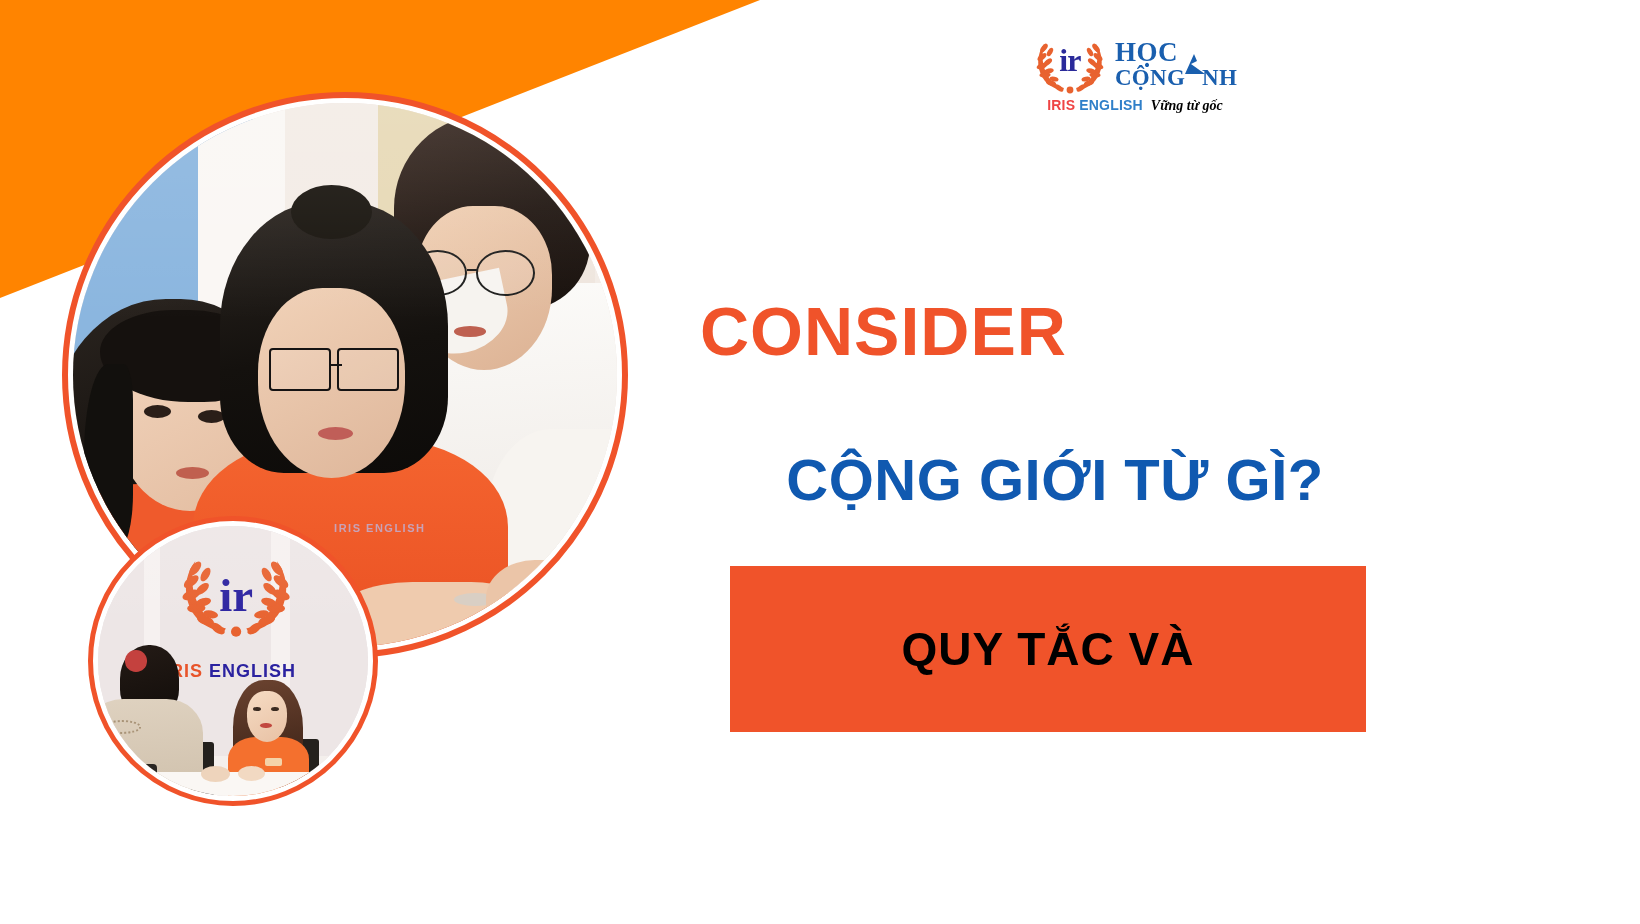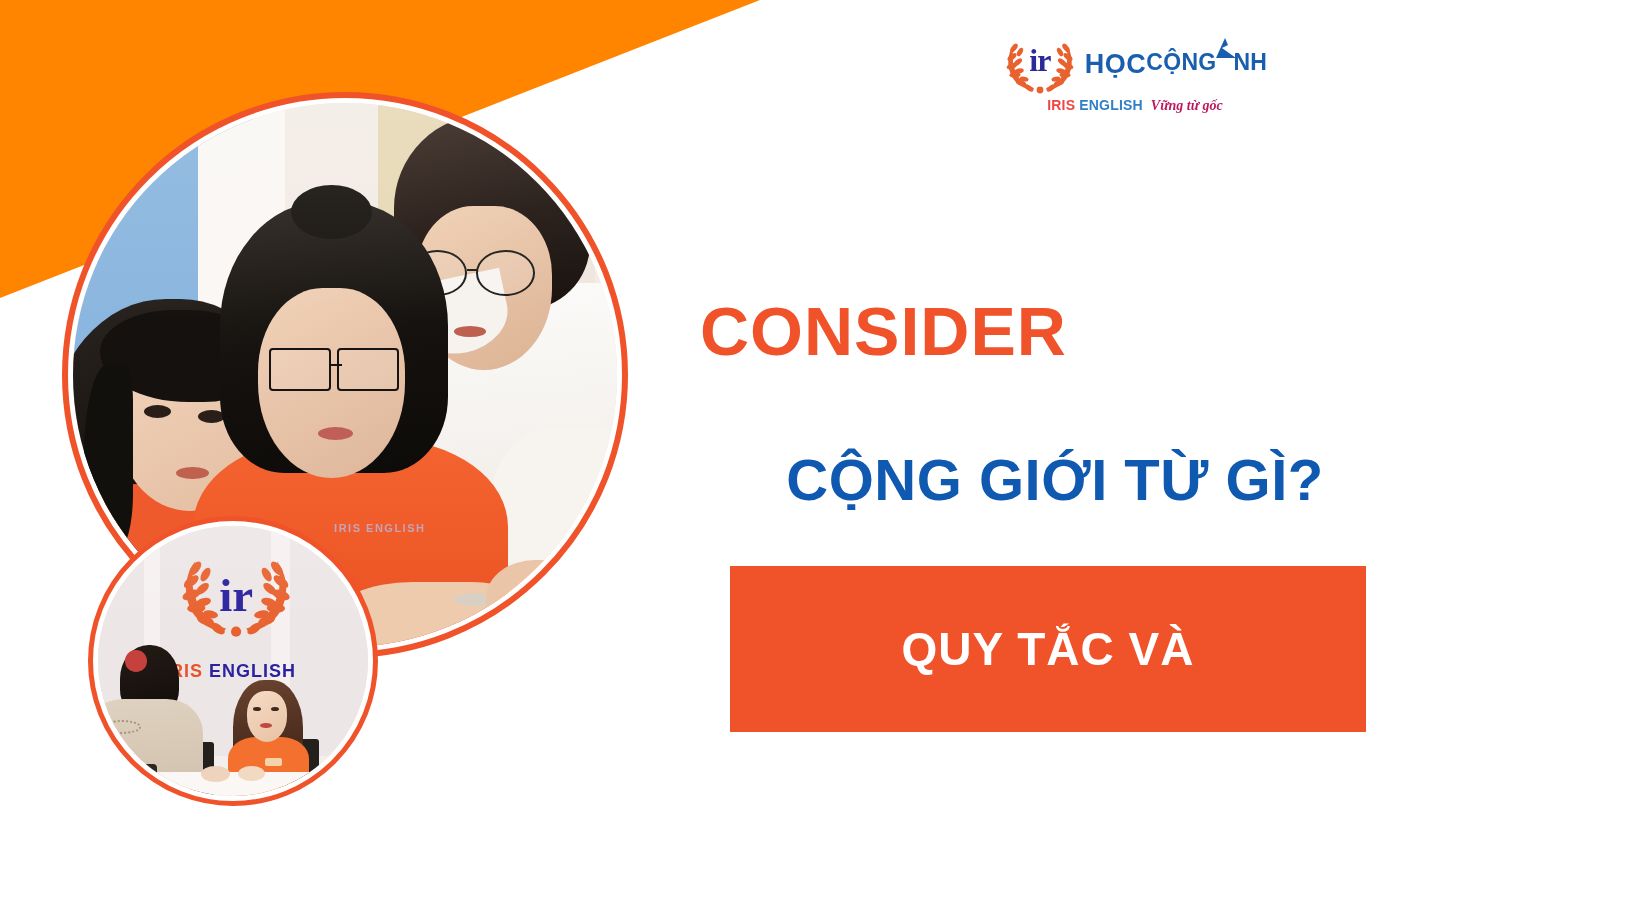--- a/index.html
+++ b/index.html
@@ -31,41 +31,41 @@
   .brand-top { display:flex; align-items:center; gap:8px; height:62px; }
   .wreath-mark { position:relative; width:74px; height:62px; }
   .wreath-mark svg { position:absolute; left:0; top:0; }
   .brand-ir {
     position:absolute; left:0; top:0; width:74px; height:58px;
     display:flex; align-items:center; justify-content:center;
     font-family:"Liberation Serif", serif;
     font-weight:bold; font-size:32px; color:#2A2A9A;
     letter-spacing:-1px; padding-bottom:4px;
   }
-  .brand-words { display:flex; flex-direction:row; line-height:1; padding-top:1px; }
+  .brand-words { display:flex; flex-direction:column; line-height:1; padding-top:1px;font-family:Liberation Serif, serif; }
   .w-hoc {
     font-size:27px; font-weight:bold; color:#1A5FAE;
     letter-spacing:0.5px; line-height:1.04;
   }
   .w-tieng {
     font-size:23px; font-weight:bold; color:#1A5FAE;
     letter-spacing:0.3px; line-height:1.05;
     display:flex; align-items:baseline;
   }
   .anh-glyph { position:relative; display:inline-block; }
   .anh-glyph svg { position:absolute; left:-2px; top:-14px; }
   .brand-bottom {
     display:flex; align-items:baseline; gap:8px;
     margin-top:3px; line-height:1;
   }
   .b-iris { font-size:14px; font-weight:bold; color:#ef4444; letter-spacing:0.2px; }
   .b-english { font-size:14px; font-weight:bold; color:#2F7FC9; letter-spacing:0.2px; }
   .b-tagline {
     font-family:"Liberation Serif", serif;
-    font-size:14px; font-weight:bold; font-style:italic; color:#be185d;
+    font-size:14px; font-weight:bold; font-style:italic; color:#000000;
   }
 
   
   .photo-main {
     position:absolute; left:62px; top:92px;
     width:566px; height:566px;
     border-radius:50%;
     background:#FFFFFF;
     border:6px solid #F0532A;
     padding:5px;
@@ -112,21 +112,21 @@
   .cta {
     position:absolute; left:730px; top:566px;
     width:636px; height:166px;
     background:#F0532A;
     display:flex; flex-direction:column;
     align-items:center; justify-content:center;
     gap:4px;
     z-index:5;
   }
   .cta-line {
-    font-size:46px; font-weight:bold; color:#ffffff;
+    font-size:46px; font-weight:bold; color:#000000;
     letter-spacing:1px; line-height:1.18; white-space:nowrap;
   }
 
   
   .abs { position:absolute; }
 
   
   .mp-wall      { left:0; top:0; width:100%; height:100%; background:#F3ECE6; }
   .mp-bluepanel { left:0; top:0; width:33%; height:46%; background:#8BB6DF; }
   .mp-whitecol  { left:23%; top:0; width:16%; height:52%; background:#FAF7F4; }

